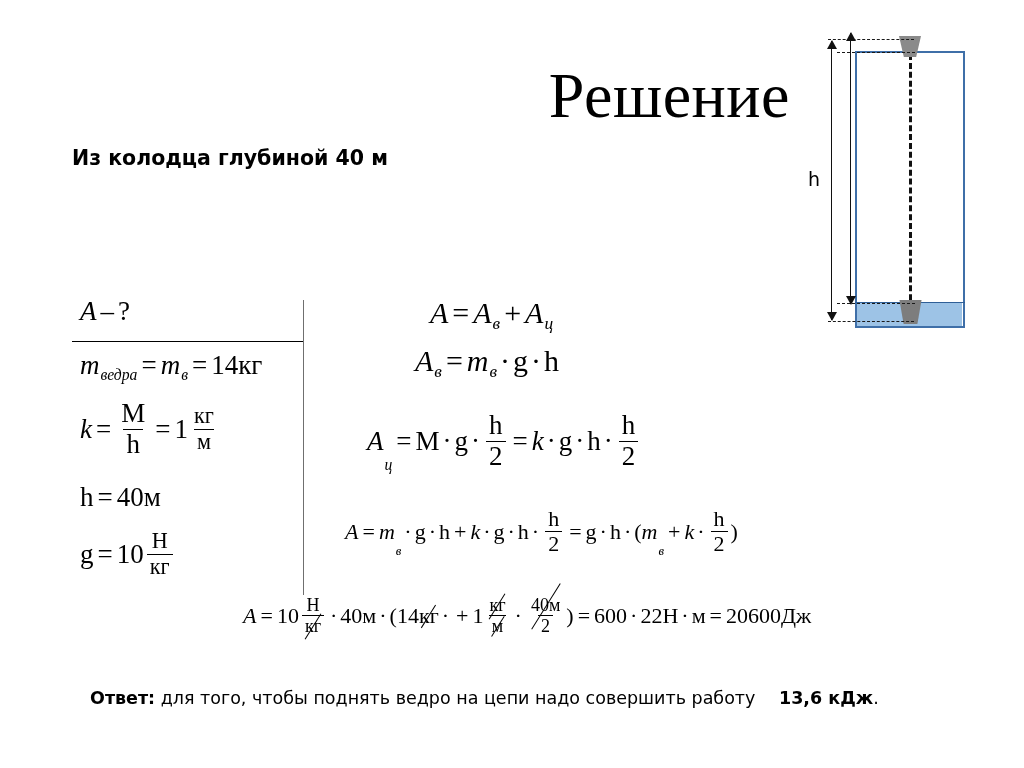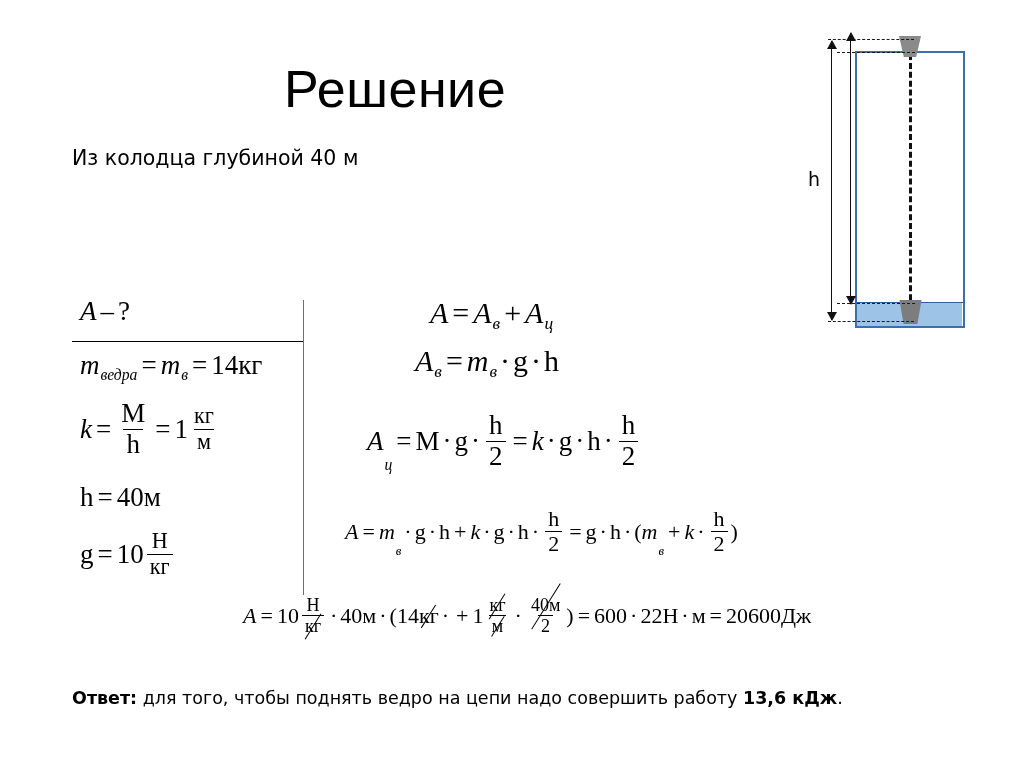--- a/index.html
+++ b/index.html
@@ -15,41 +15,41 @@
     font-family: "Liberation Sans", sans-serif;
     color: #000000;
   }
 
   
   #slide-title {
     position: absolute;
     left: 0;
     top: 62px;
     width: 790px;
-    text-align: center;
-    font-family: Liberation Sans, sans-serif;
-    font-size: 52px;
+    text-align: right;
+    font-family: Liberation Serif, serif;
+    font-size: 64px;
     font-weight: 400;
     letter-spacing: 0.5px;
     line-height: 1.05;
     white-space: nowrap;
   }
 
   
   #problem-text {
     position: absolute;
     left: 72px;
     top: 143px;
     width: 700px;
     font-family: "DejaVu Sans", sans-serif;
     font-size: 20.5px;
     line-height: 31.5px;
     font-weight: 400;
   }
-  #problem-text .line { white-space: nowrap; }
+  #problem-text .line { white-space: nowrap; font-weight: bold; }
 
   
   .math {
     font-family: "Liberation Serif", "DejaVu Serif", serif;
     color: #000;
     white-space: nowrap;
     display: flex;
     align-items: center;
   }
   .mi { font-style: italic; }
@@ -126,21 +126,21 @@
   #answer-line {
     position: absolute;
     left: 72px;
     top: 686px;
     width: 900px;
     font-family: "DejaVu Sans", sans-serif;
     font-size: 17.5px;
     line-height: 24px;
     white-space: nowrap;
   }
-  #answer-line b { font-weight: 700; }
+  #answer-line b { font-weight: 700; margin-left: 18px; }
 
   
   #well-diagram { position: absolute; left: 790px; top: 18px; width: 234px; height: 345px; }
 
   #well-walls {
     position: absolute;
     left: 65px; top: 33px;
     width: 110px; height: 277px;
     border: 2.4px solid #3f6fa8;
     background: #ffffff;

